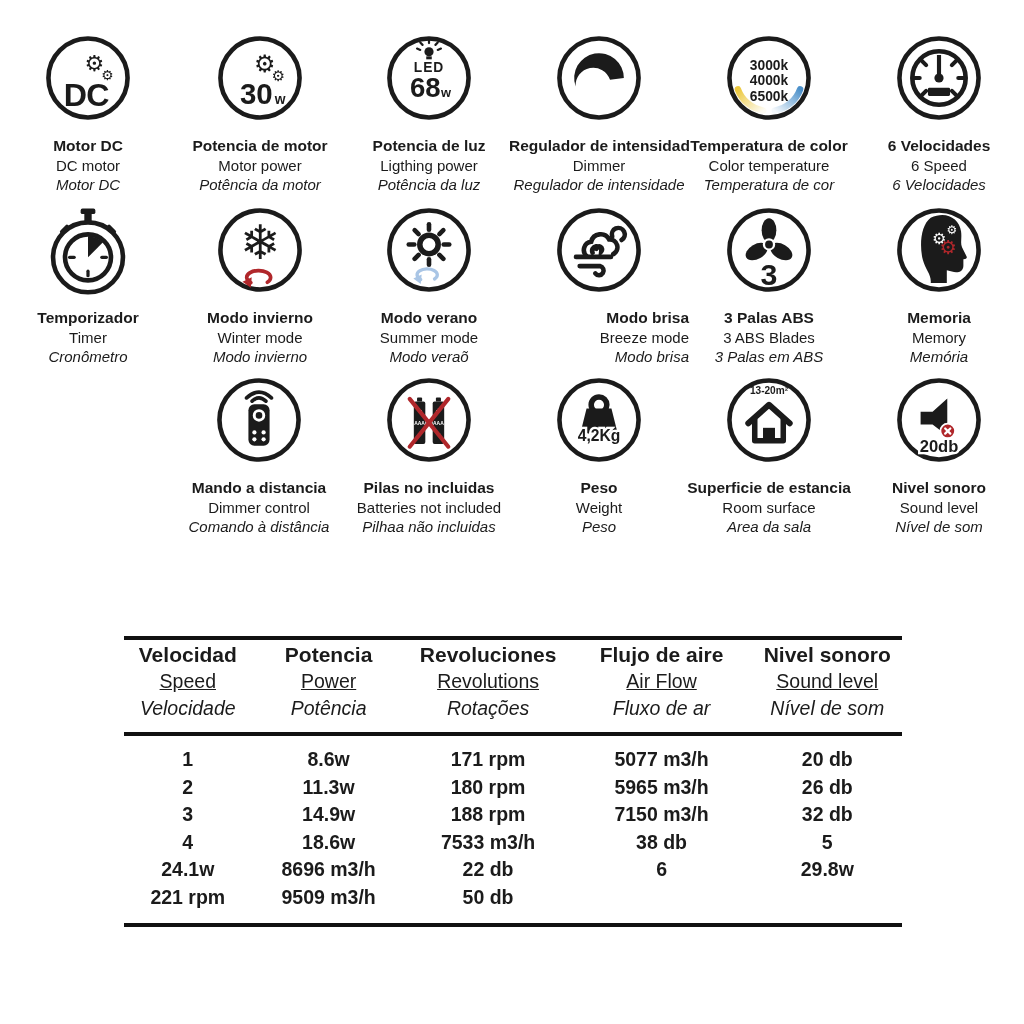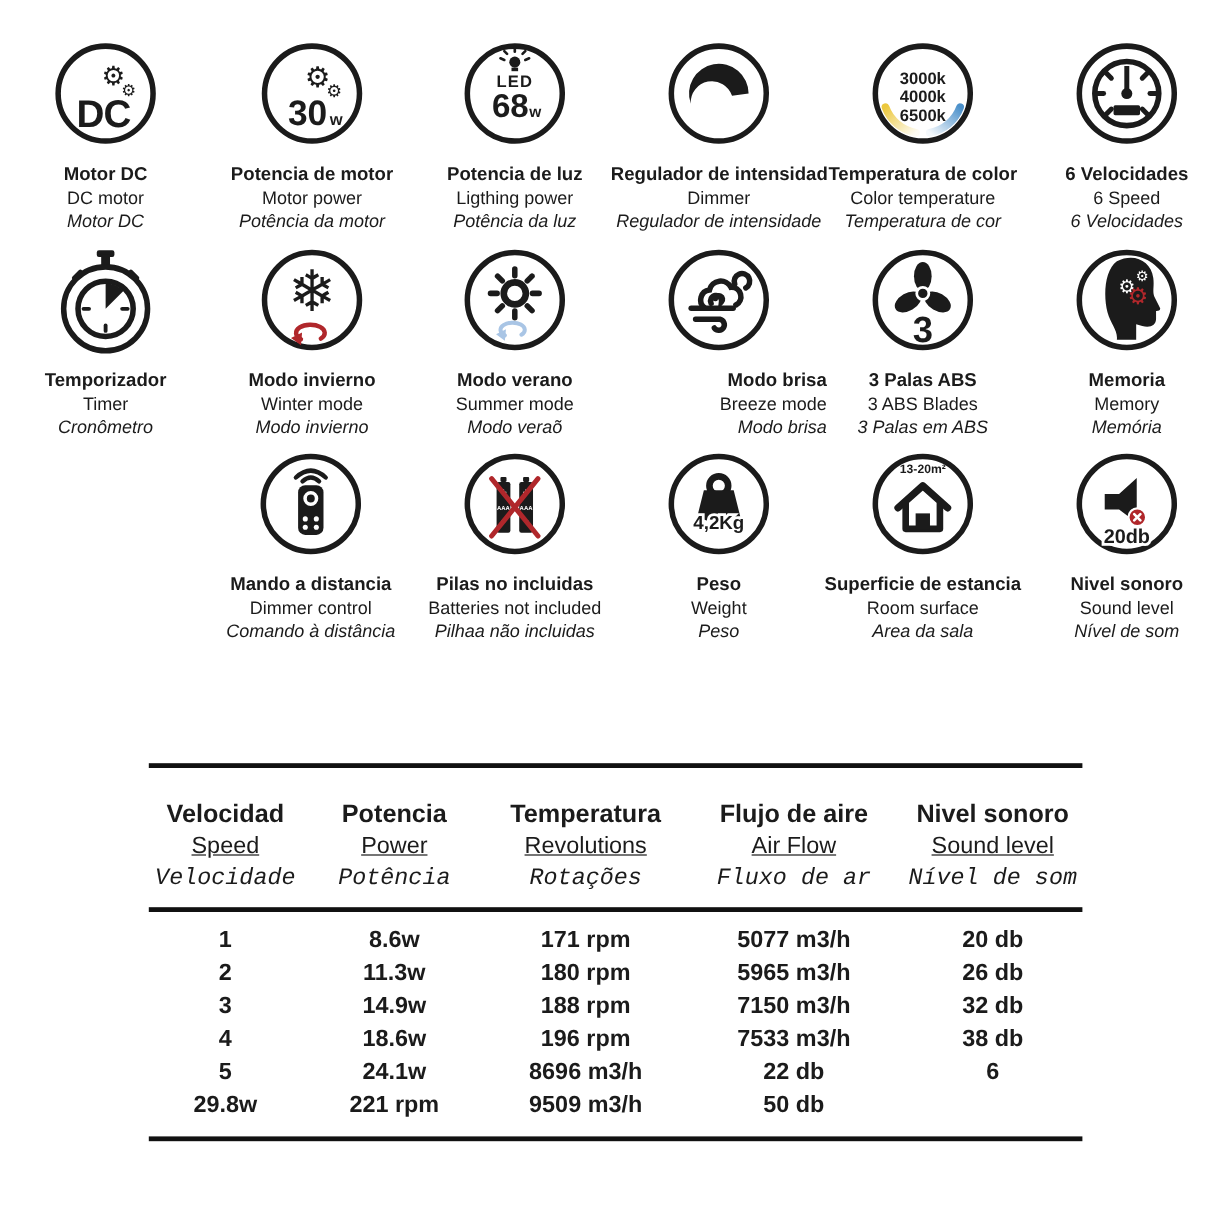--- a/index.html
+++ b/index.html
@@ -13,25 +13,25 @@
   .f-en{font-size:15px;}
   .f-pt{font-size:15px;font-style:italic;}
   .stroke-ink{stroke:#1b1b1b;fill:none;}
   .fill-ink{fill:#1b1b1b;}
   svg text{font-family:"Liberation Sans",sans-serif;}
   svg text.sym{font-family:"DejaVu Sans",sans-serif;}
   
   #spec-table{position:absolute;left:124px;top:636px;width:778px;}
   .t-rule{height:4px;background:#111;}
   .t-grid{display:grid;grid-template-columns:16.4% 19.8% 21.2% 23.4% 19.2%;}
-  .t-head{padding:25px 0 10px 0;}
+  .t-head{padding:1px 0 10px 0;}
   .t-head .cell{text-align:center;}
   .th-es{font-weight:bold;font-size:21px;line-height:27px;}
   .th-en{font-size:19.5px;line-height:27px;text-decoration:underline;}
-  .th-pt{font-size:19.5px;line-height:27px;font-style:italic;font-family:Liberation Mono, monospace;}
+  .th-pt{font-size:19.5px;line-height:27px;font-style:italic;}
   .t-body{padding:10px 0 12px 0;}
   .td{ text-align:center;font-weight:bold;font-size:19.5px;line-height:27.5px;height:27.5px;}
 </style>
 </head>
 <body>
 
 <div id="canvas">
 
   <div class="feature" style="left:-2px;top:32px;">
     <div class="icwrap">
@@ -399,21 +399,21 @@
         <div class="th-es">Velocidad</div>
         <div class="th-en">Speed</div>
         <div class="th-pt">Velocidade</div>
       </div>
       <div class="cell">
         <div class="th-es">Potencia</div>
         <div class="th-en">Power</div>
         <div class="th-pt">Potência</div>
       </div>
       <div class="cell">
-        <div class="th-es">Temperatura</div>
+        <div class="th-es">Revoluciones</div>
         <div class="th-en">Revolutions</div>
         <div class="th-pt">Rotações</div>
       </div>
       <div class="cell">
         <div class="th-es">Flujo de aire</div>
         <div class="th-en">Air Flow</div>
         <div class="th-pt">Fluxo de ar</div>
       </div>
       <div class="cell">
         <div class="th-es">Nivel sonoro</div>
@@ -436,21 +436,20 @@
       <div class="td">26 db</div>
 
       <div class="td">3</div>
       <div class="td">14.9w</div>
       <div class="td">188 rpm</div>
       <div class="td">7150 m3/h</div>
       <div class="td">32 db</div>
 
       <div class="td">4</div>
       <div class="td">18.6w</div>
-      <div class="td">196 rpm</div>
       <div class="td">7533 m3/h</div>
       <div class="td">38 db</div>
 
       <div class="td">5</div>
       <div class="td">24.1w</div>
       <div class="td">8696 m3/h</div>
       <div class="td">22 db</div>
 
       <div class="td">6</div>
       <div class="td">29.8w</div>

